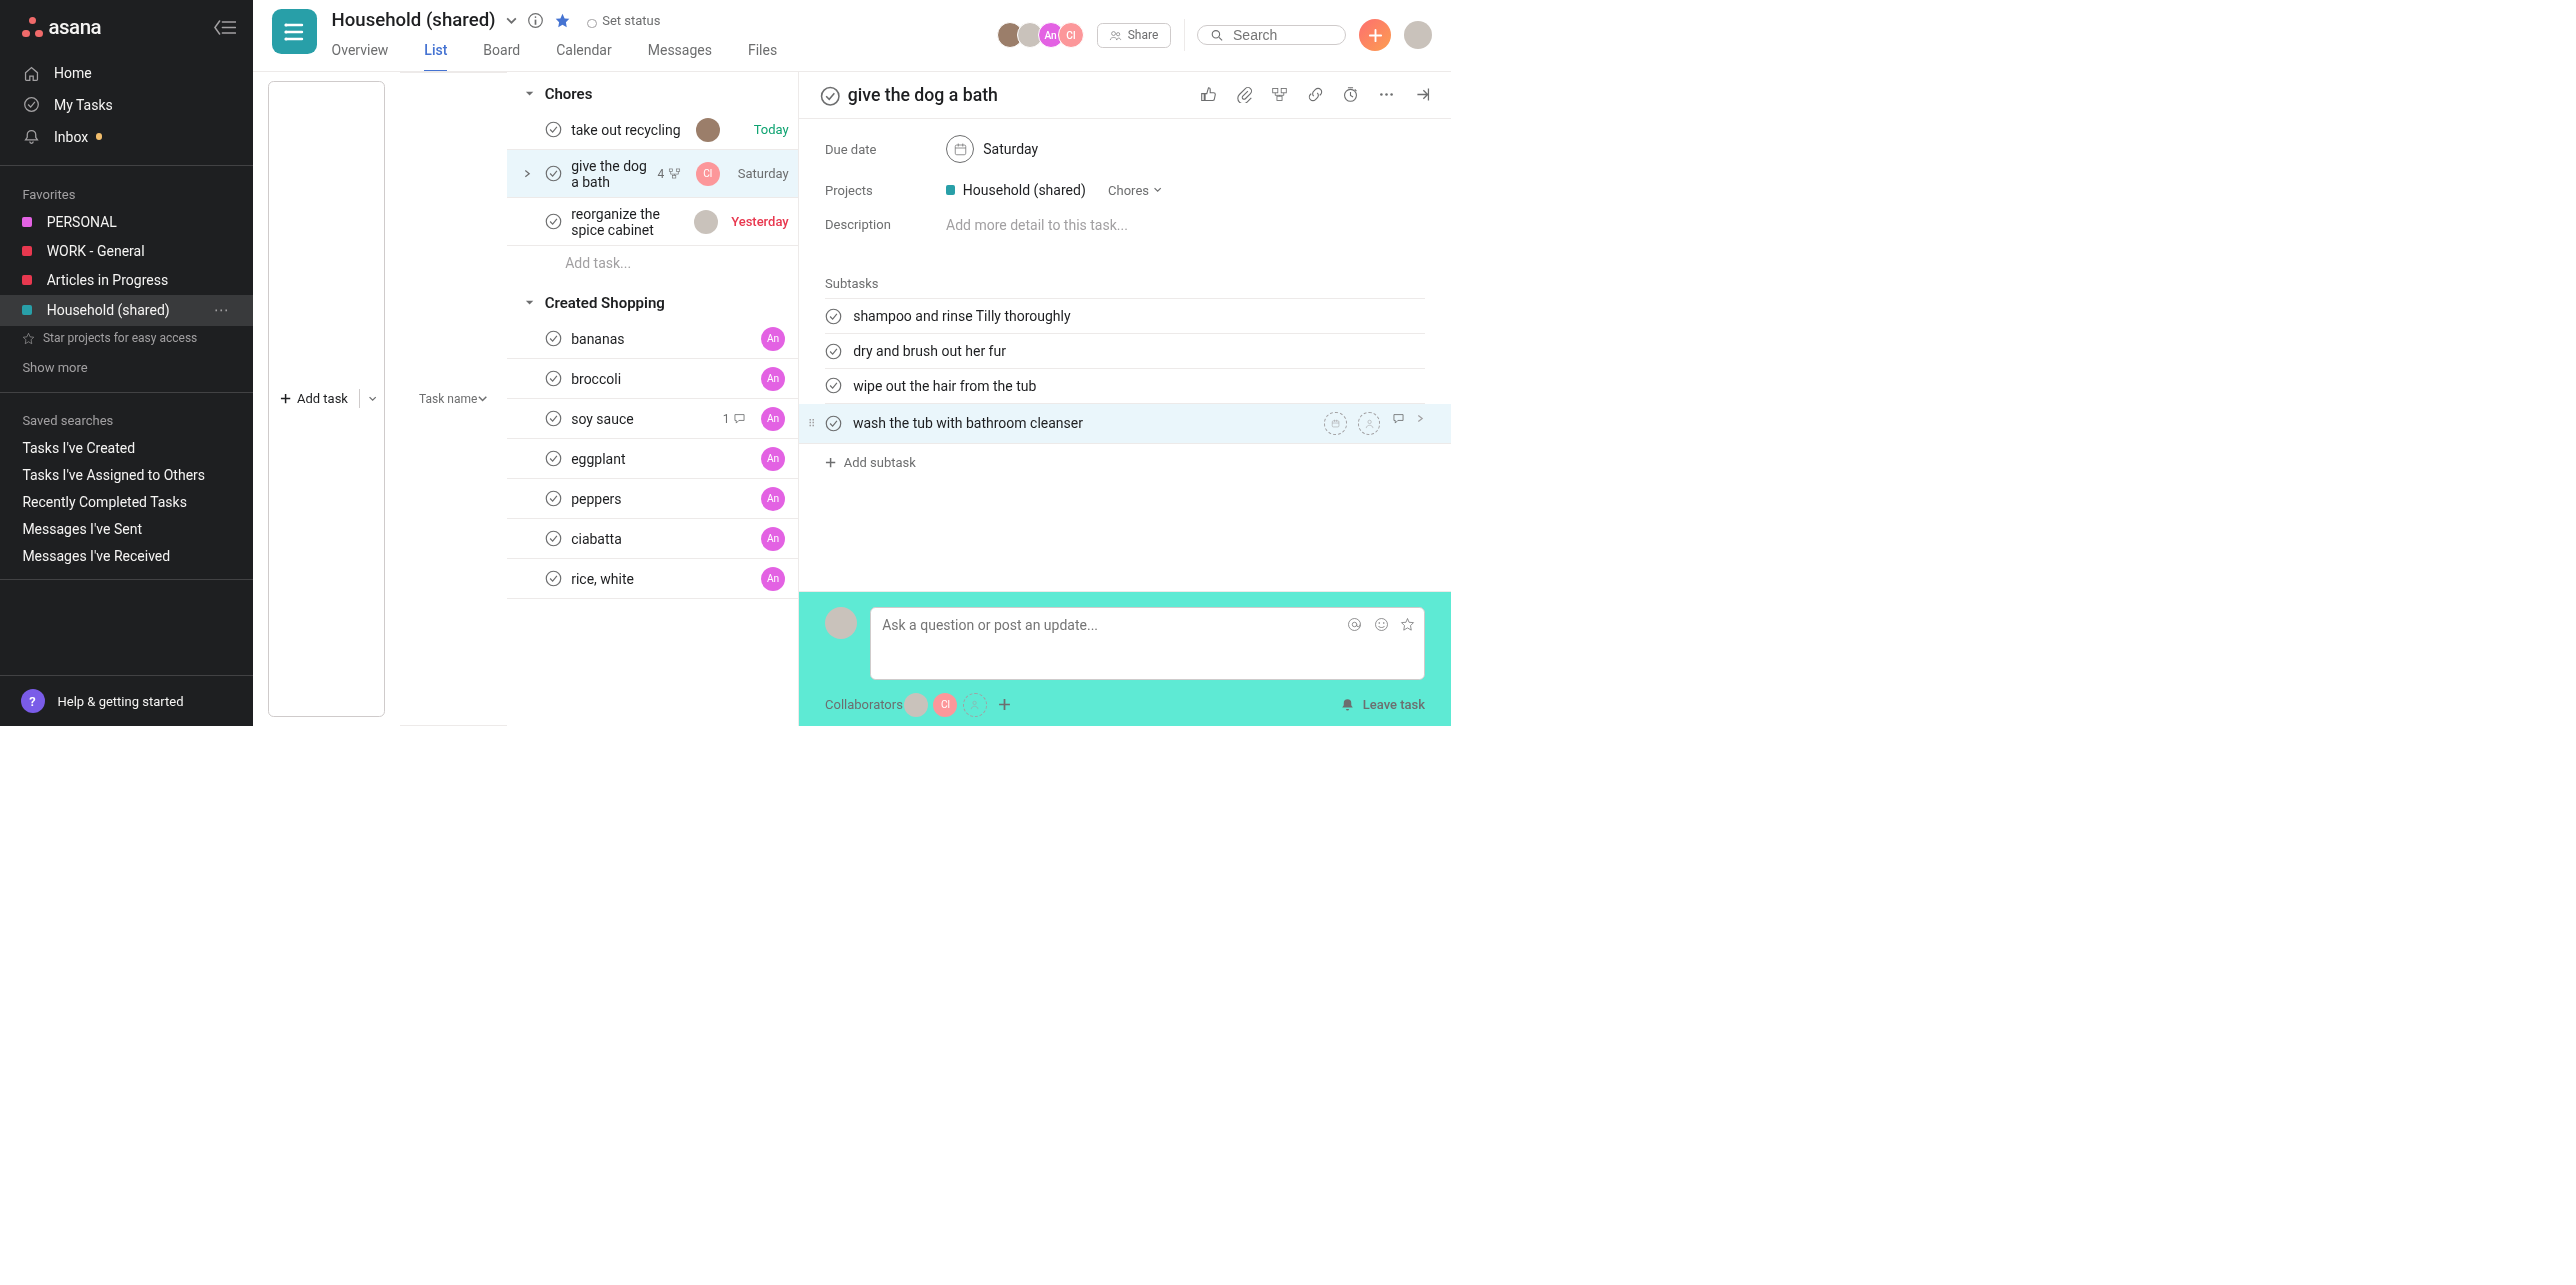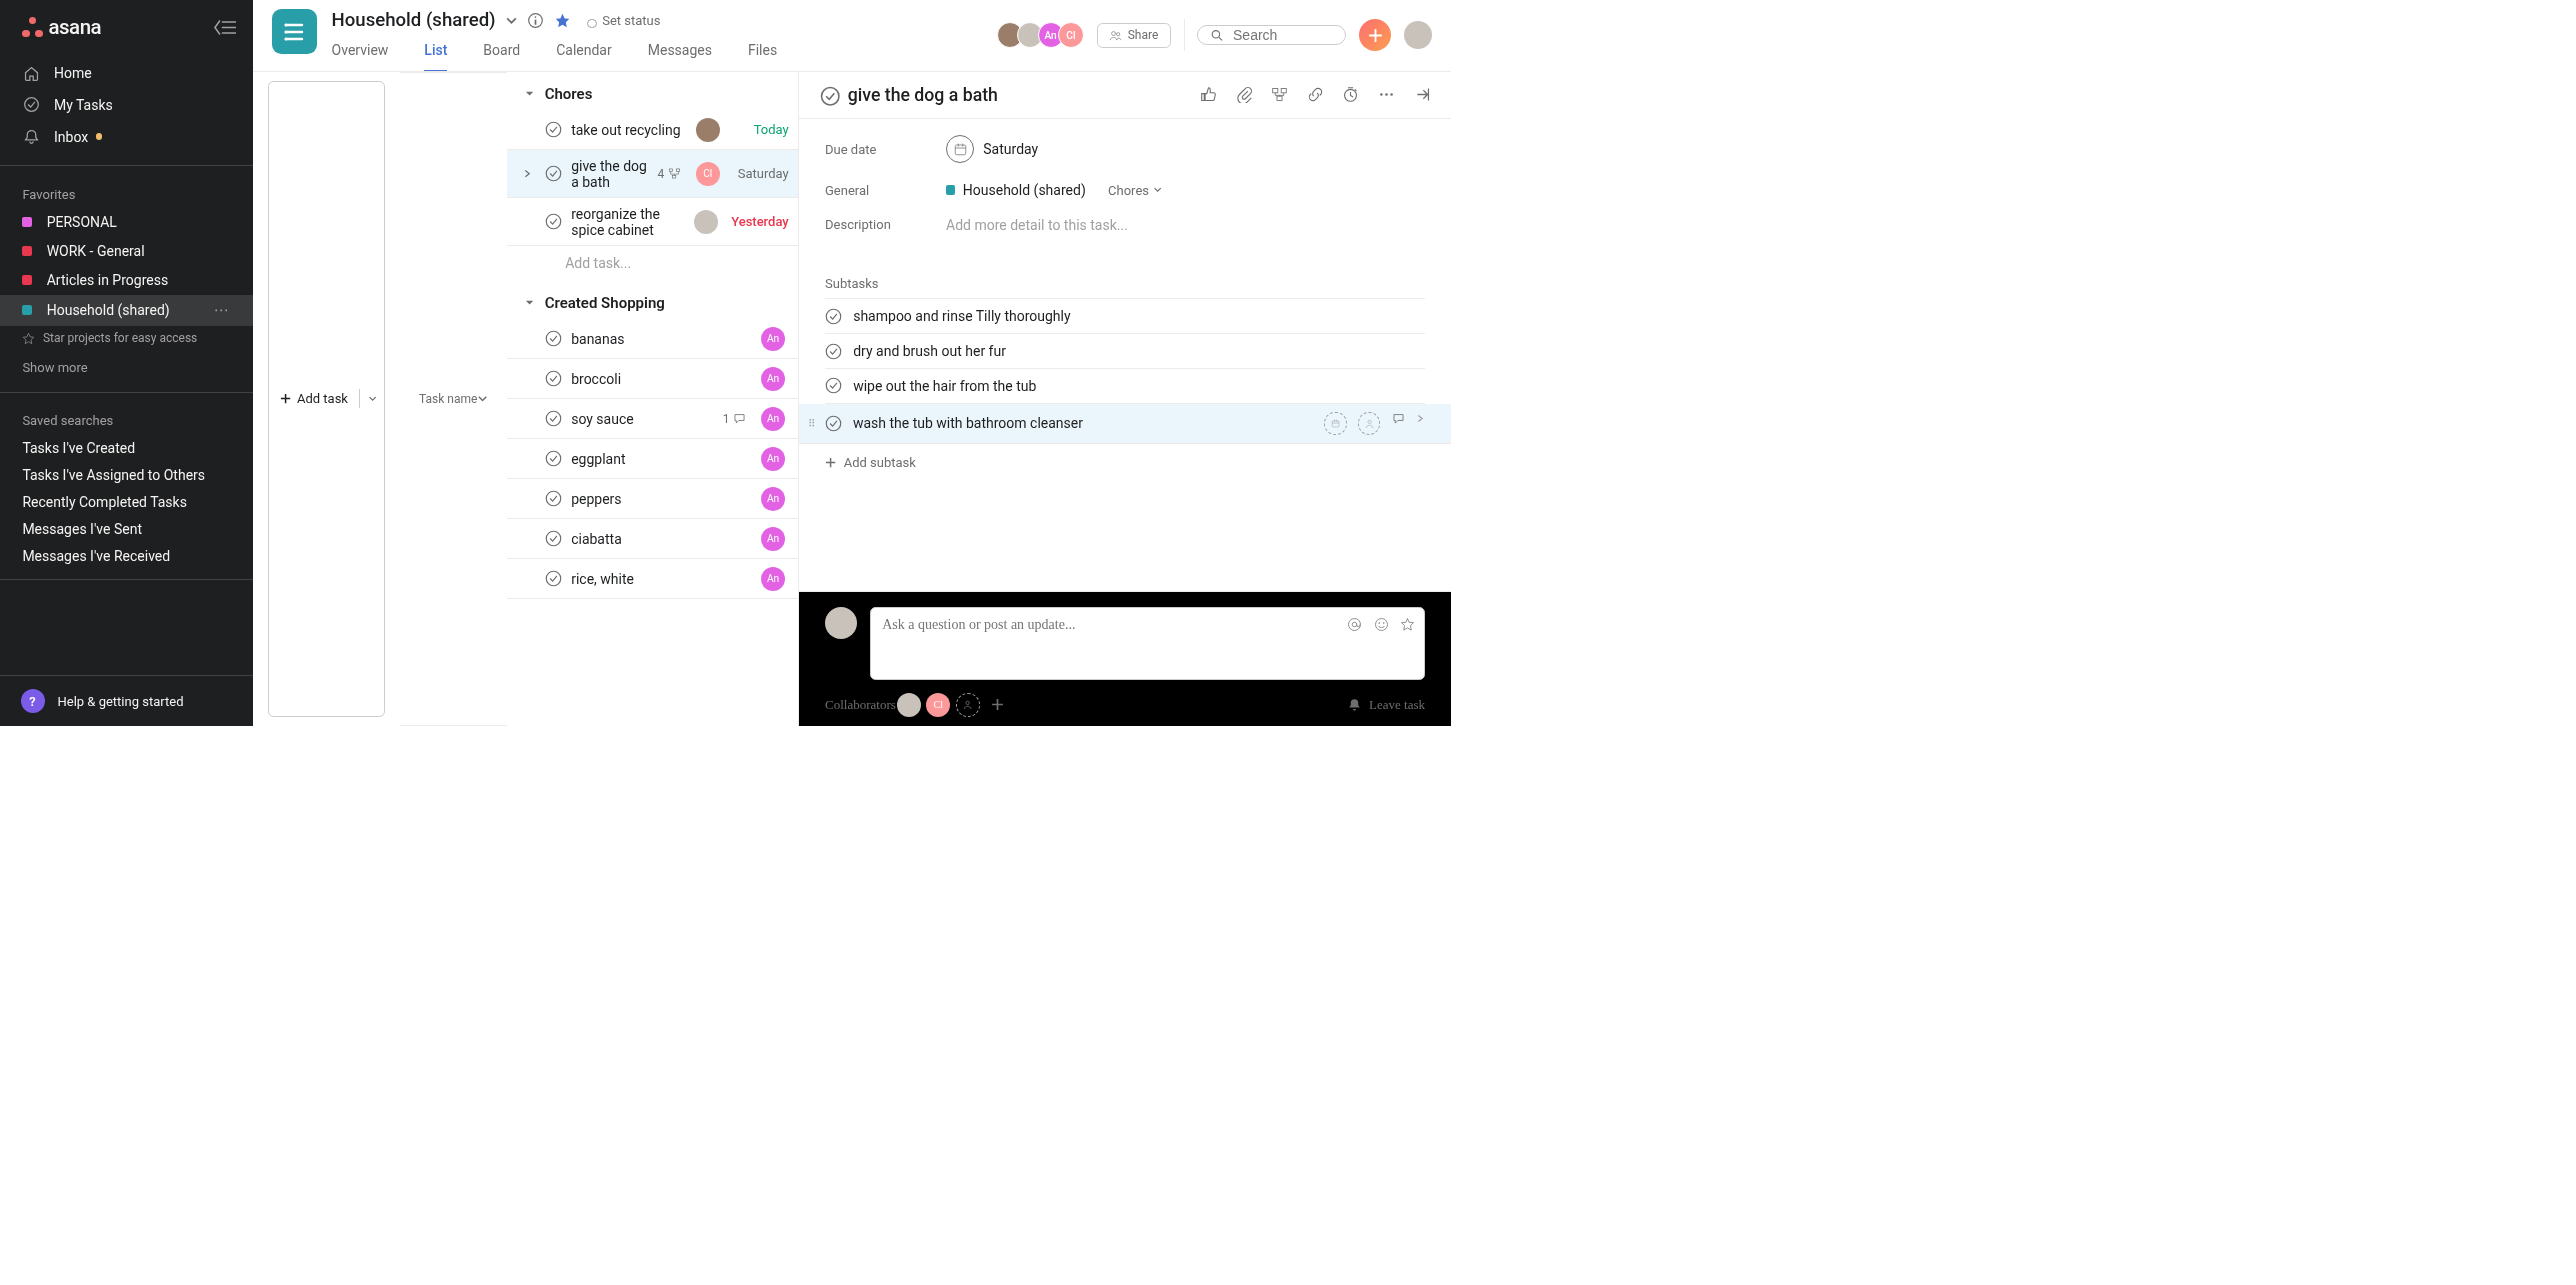--- a/index.html
+++ b/index.html
@@ -116,21 +116,21 @@
 .section-chip { display:flex; align-items:center; gap:3.7px; color:#6d6e6f; margin-left:13px; font-size:13px;}
 .desc-placeholder { color:#a2a0a2; font-size:14px;}
 .subtasks-label { color:#6d6e6f; font-size:13px; padding: 34px 0 7.5px;}
 .subtask-row { display:flex; align-items:center; gap:11.2px; padding:8.4px 0; border-bottom:0.9px solid #edeae9; font-size:14px;}
 .subtask-row:first-of-type{border-top:0.9px solid #edeae9;}
 .subtask-row.highlight { background:#eaf6fb; margin:0 -26px; padding:8.4px 26px;}
 .drag-handle { color:#a2a0a2; font-size:10.2px; margin-left:-17px; letter-spacing:-1.9px;}
 .subtask-row .trailing { margin-left:auto; display:flex; gap:11.2px; color:#a2a0a2;}
 .dashed-circle{ width:22.4px; height:22.4px; border:0.9px dashed #a2a0a2; border-radius:50%; display:flex; align-items:center; justify-content:center;}
 .add-subtask { display:flex; align-items:center; gap:7.5px; padding:11.2px 0; color:#6d6e6f; cursor:pointer; font-size:13px;}
-.comment-box-wrap{ border-top:0.9px solid #edeae9; background:#000000; padding:15px 26px 9.3px;font-family:Liberation Serif, serif;}
+.comment-box-wrap{ border-top:0.9px solid #edeae9; background:#5eead4; padding:15px 26px 9.3px;}
 .comment-row{ display:flex; gap:13px;}
 .comment-av{ width:32px; height:32px; border-radius:50%; background:#c9c2bb;}
 .comment-box{ flex:1; border:0.9px solid #cfcbcb; border-radius:5.6px; background:#fff; min-height:73px; padding:9.3px 11.2px; position:relative;}
 .comment-box textarea{border:none;outline:none;resize:none;width:100%;font-size:14px;color:#6d6e6f;font-family:inherit;}
 .comment-tools{position:absolute;right:9.3px;top:9.3px;display:flex;gap:11.2px;color:#6d6e6f;}
 .collab-row{ display:flex; align-items:center; padding:13px 0 0; }
 .collab-label{ color:#6d6e6f; font-size:13px; margin-right:1px;}
 .collab-avs{ display:flex; gap:5.6px;}
 .collab-av{ width:24px; height:24px; border-radius:50%; display:flex; align-items:center; justify-content:center; font-size:10.2px; color:#fff;}
 .plus-collab{ width:24px; height:24px; display:flex; align-items:center; justify-content:center; color:#6d6e6f; cursor:pointer;}
@@ -592,21 +592,21 @@
             <span class="cal-icon">
               <svg width="15" height="15" viewBox="0 0 20 20">
                   <rect x="3" y="4" width="14" height="13" rx="2" stroke="currentColor" fill="none"></rect>
                   <path d="M3 8h14M7 2v4M13 2v4" stroke="currentColor"></path>
                 </svg>
             </span>
             <span>Saturday</span>
           </div>
         </div>
         <div class="field-row">
-          <div class="field-label">General</div>
+          <div class="field-label">Projects</div>
           <div class="field-value">
             <div class="proj-chip">
               <span class="proj-chip-dot"></span>
               <span>Household (shared)</span>
             </div>
             <div class="section-chip">
               <span>Chores</span>
               <svg width="9.3" height="9.3" viewBox="0 0 12 12">
                   <path d="M2 4l4 4 4-4" stroke="#6d6e6f" stroke-width="1.6" fill="none"></path>
                 </svg>

